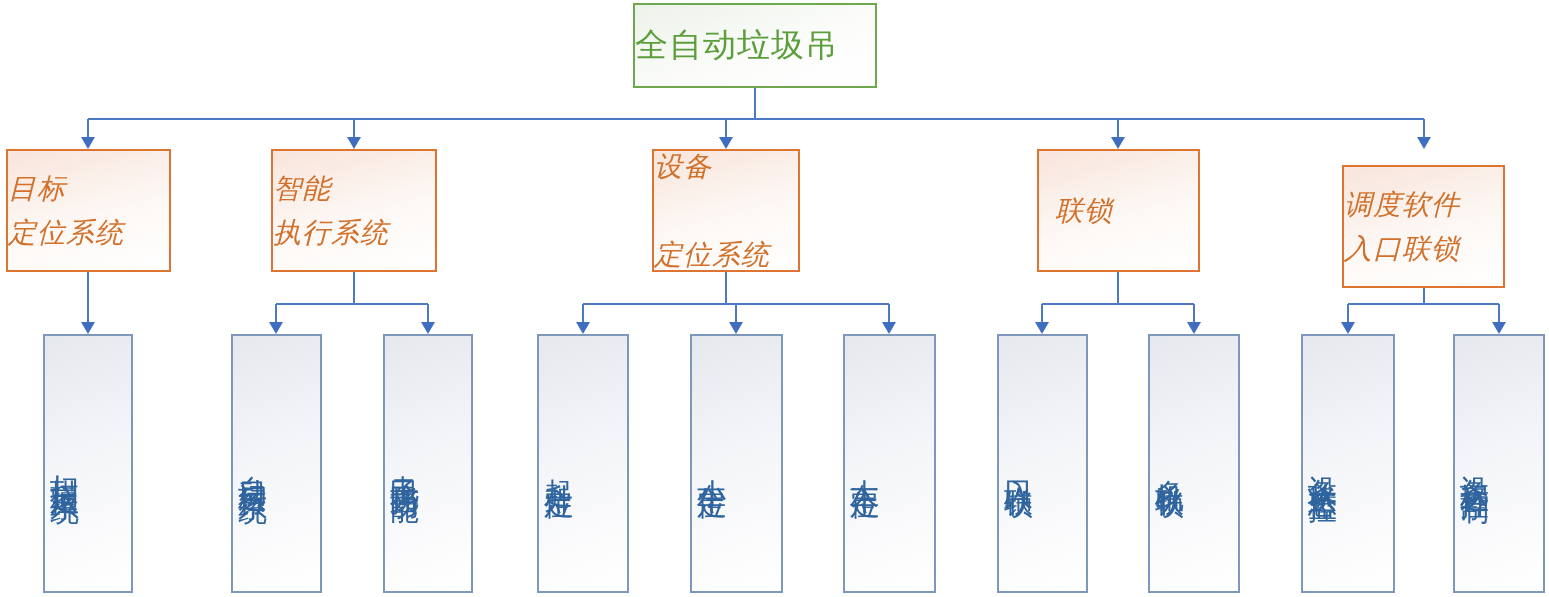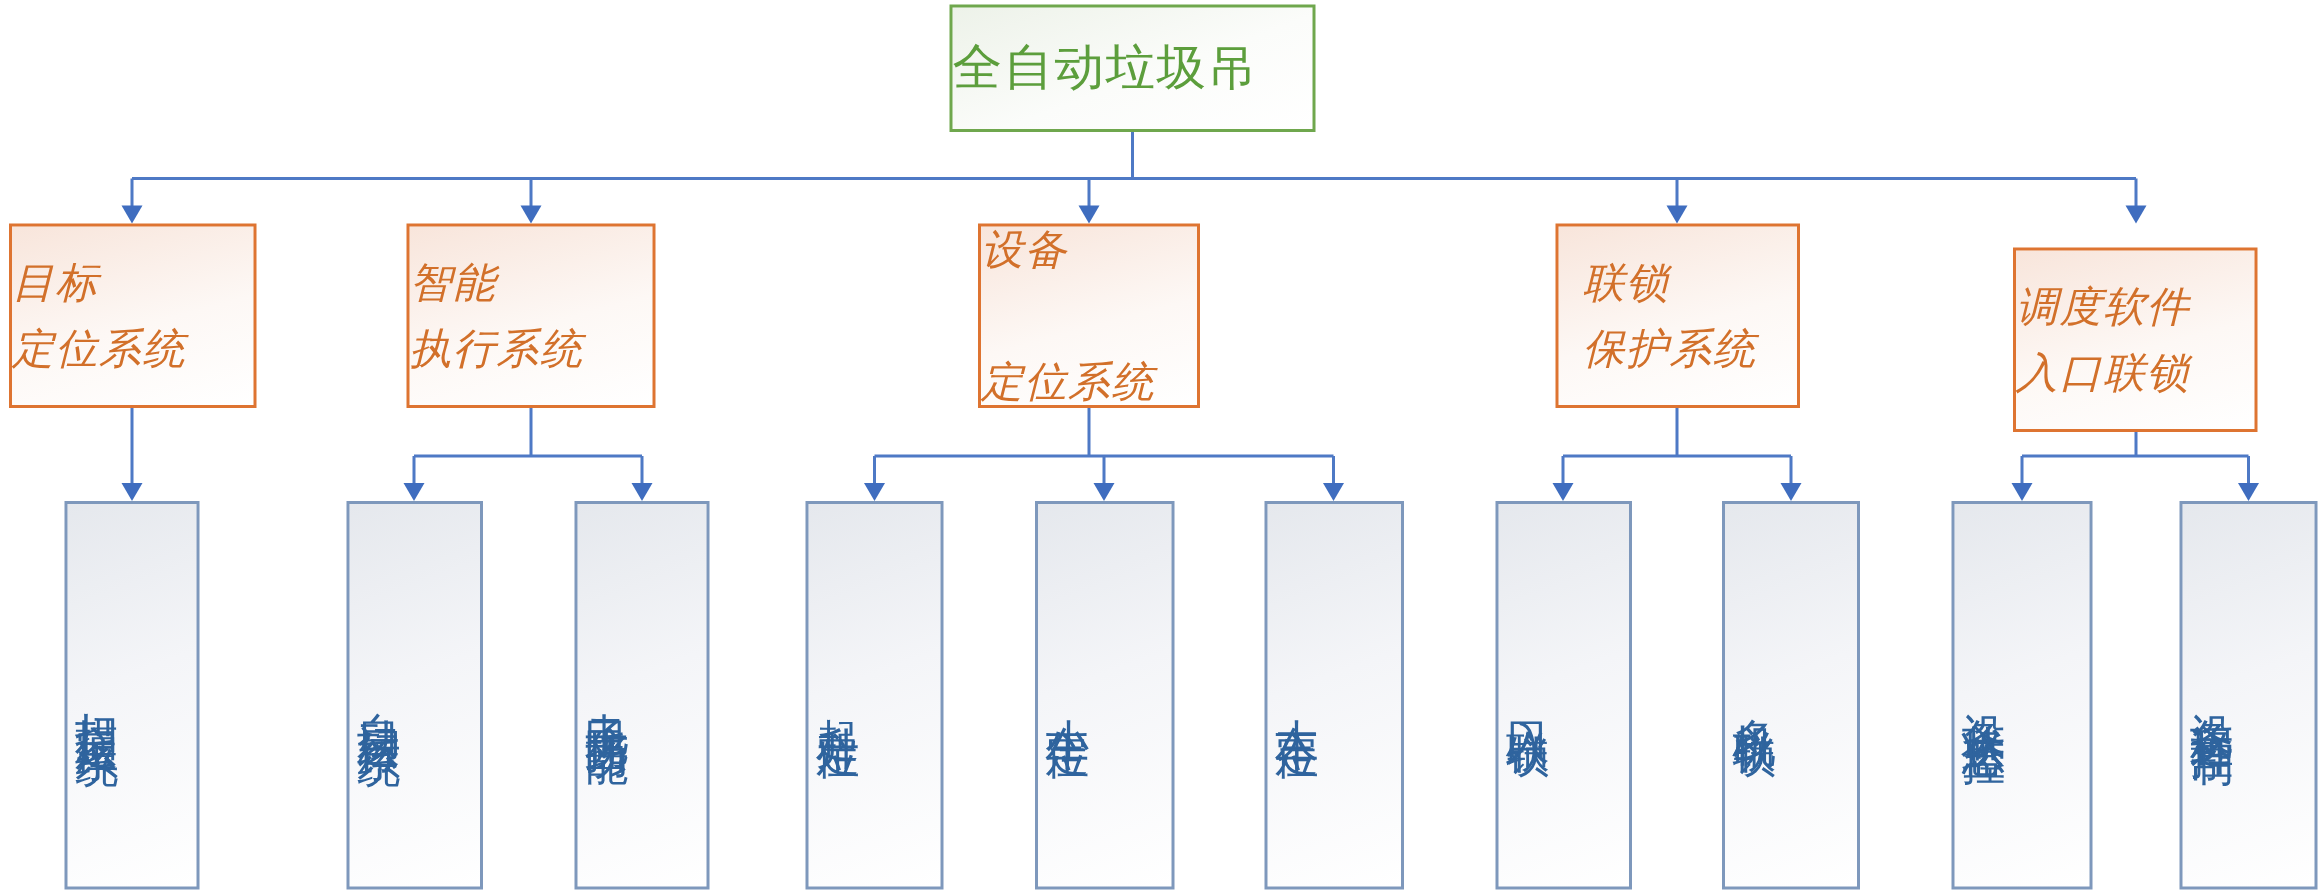--- a/index.html
+++ b/index.html
@@ -103,21 +103,20 @@
   <div class="node lvl2" style="left:271px;top:149px;width:166px;height:123px;">
     <span>智能</span>
     <span>执行系统</span>
   </div>
   <div class="node lvl2" style="left:652px;top:149px;width:148px;height:123px;gap:44px;">
     <span>设备</span>
     <span>定位系统</span>
   </div>
   <div class="node lvl2" style="left:1037px;top:149px;width:163px;height:123px;padding-left:16px;">
     <span>联锁</span>
-    <span>保护系统</span>
   </div>
   <div class="node lvl2" style="left:1342px;top:149px;width:163px;height:123px;margin-top:16px;">
     <span>调度软件</span>
     <span>入口联锁</span>
   </div>
 
   <div class="node lvl3" style="left:43px;top:334px;width:90px;height:259px;">
     <span class="vtext">扫描定位系统</span>
   </div>
   <div class="node lvl3" style="left:231px;top:334px;width:91px;height:259px;">

